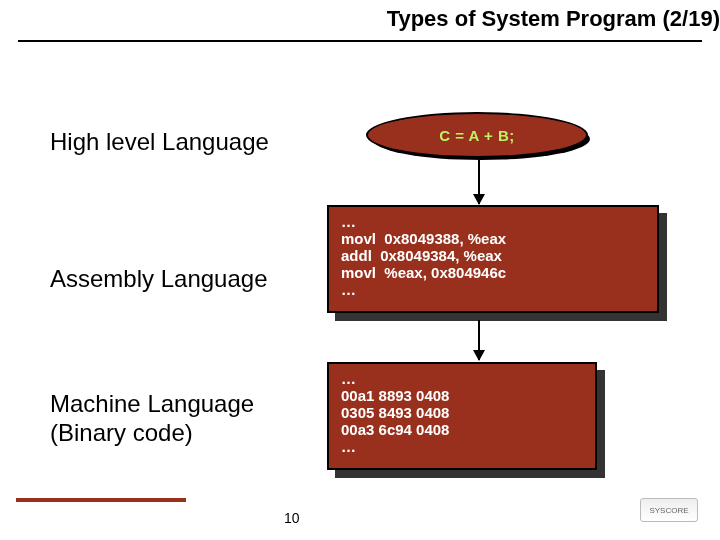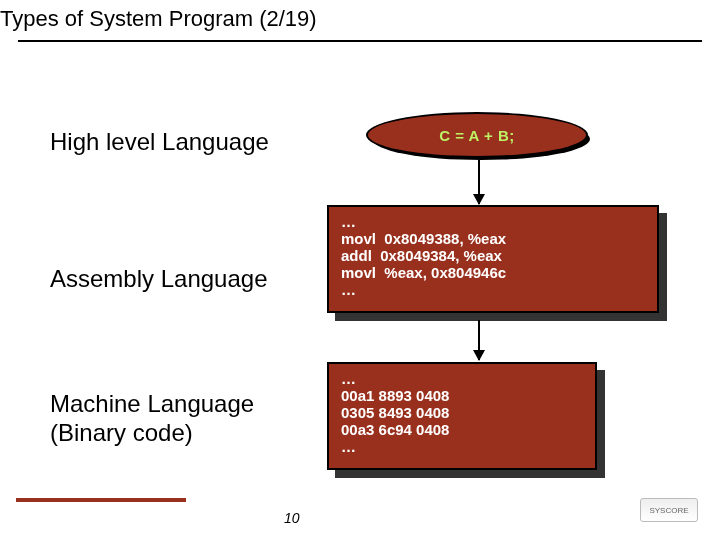--- a/index.html
+++ b/index.html
@@ -1,19 +1,19 @@
 <!DOCTYPE html>
 <html><head>
 <meta charset="utf-8">
 <style>
 html,body{margin:0;padding:0;width:720px;height:540px;background:#fff;font-family:Arial,Helvetica,sans-serif;color:#000;overflow:hidden}
 .slide{position:relative;width:720px;height:540px}
 
 
-.title{position:absolute;left:0;right:0;top:6px;text-align:left;font-size:22px;font-weight:normal}
+.title{position:absolute;left:0;right:0;top:6px;text-align:right;font-size:22px;font-weight:bold}
 .title-rule{position:absolute;left:18px;right:18px;top:40px;height:2px;background:#000}
 
 
 .bullet-row{position:absolute;left:24px;top:68px;display:flex;align-items:center}
 .bullet-sq{width:14px;height:14px;background:#7a0e0e;margin-right:14px;flex:none}
 .bullet-text{font-size:22px}
 
 
 .lab{position:absolute;left:50px;font-size:24px}
 .lab1{top:128px}
@@ -93,15 +93,15 @@
   <div class="codebox codebox2">
     <div class="cb-shadow"></div>
     <div class="cb" style="white-space: pre;">…
 00a1 8893 0408
 0305 8493 0408
 00a3 6c94 0408
 …</div>
   </div>
 
   <div class="foot-rule"></div>
-  <div class="pagenum" style="white-space: pre; font-style: italic;">10</div>
+  <div class="pagenum" style="white-space: pre;">10</div>
   <div class="br-mark" style="white-space: pre;">SYSCORE</div>
 </div>
 
 </body></html>

